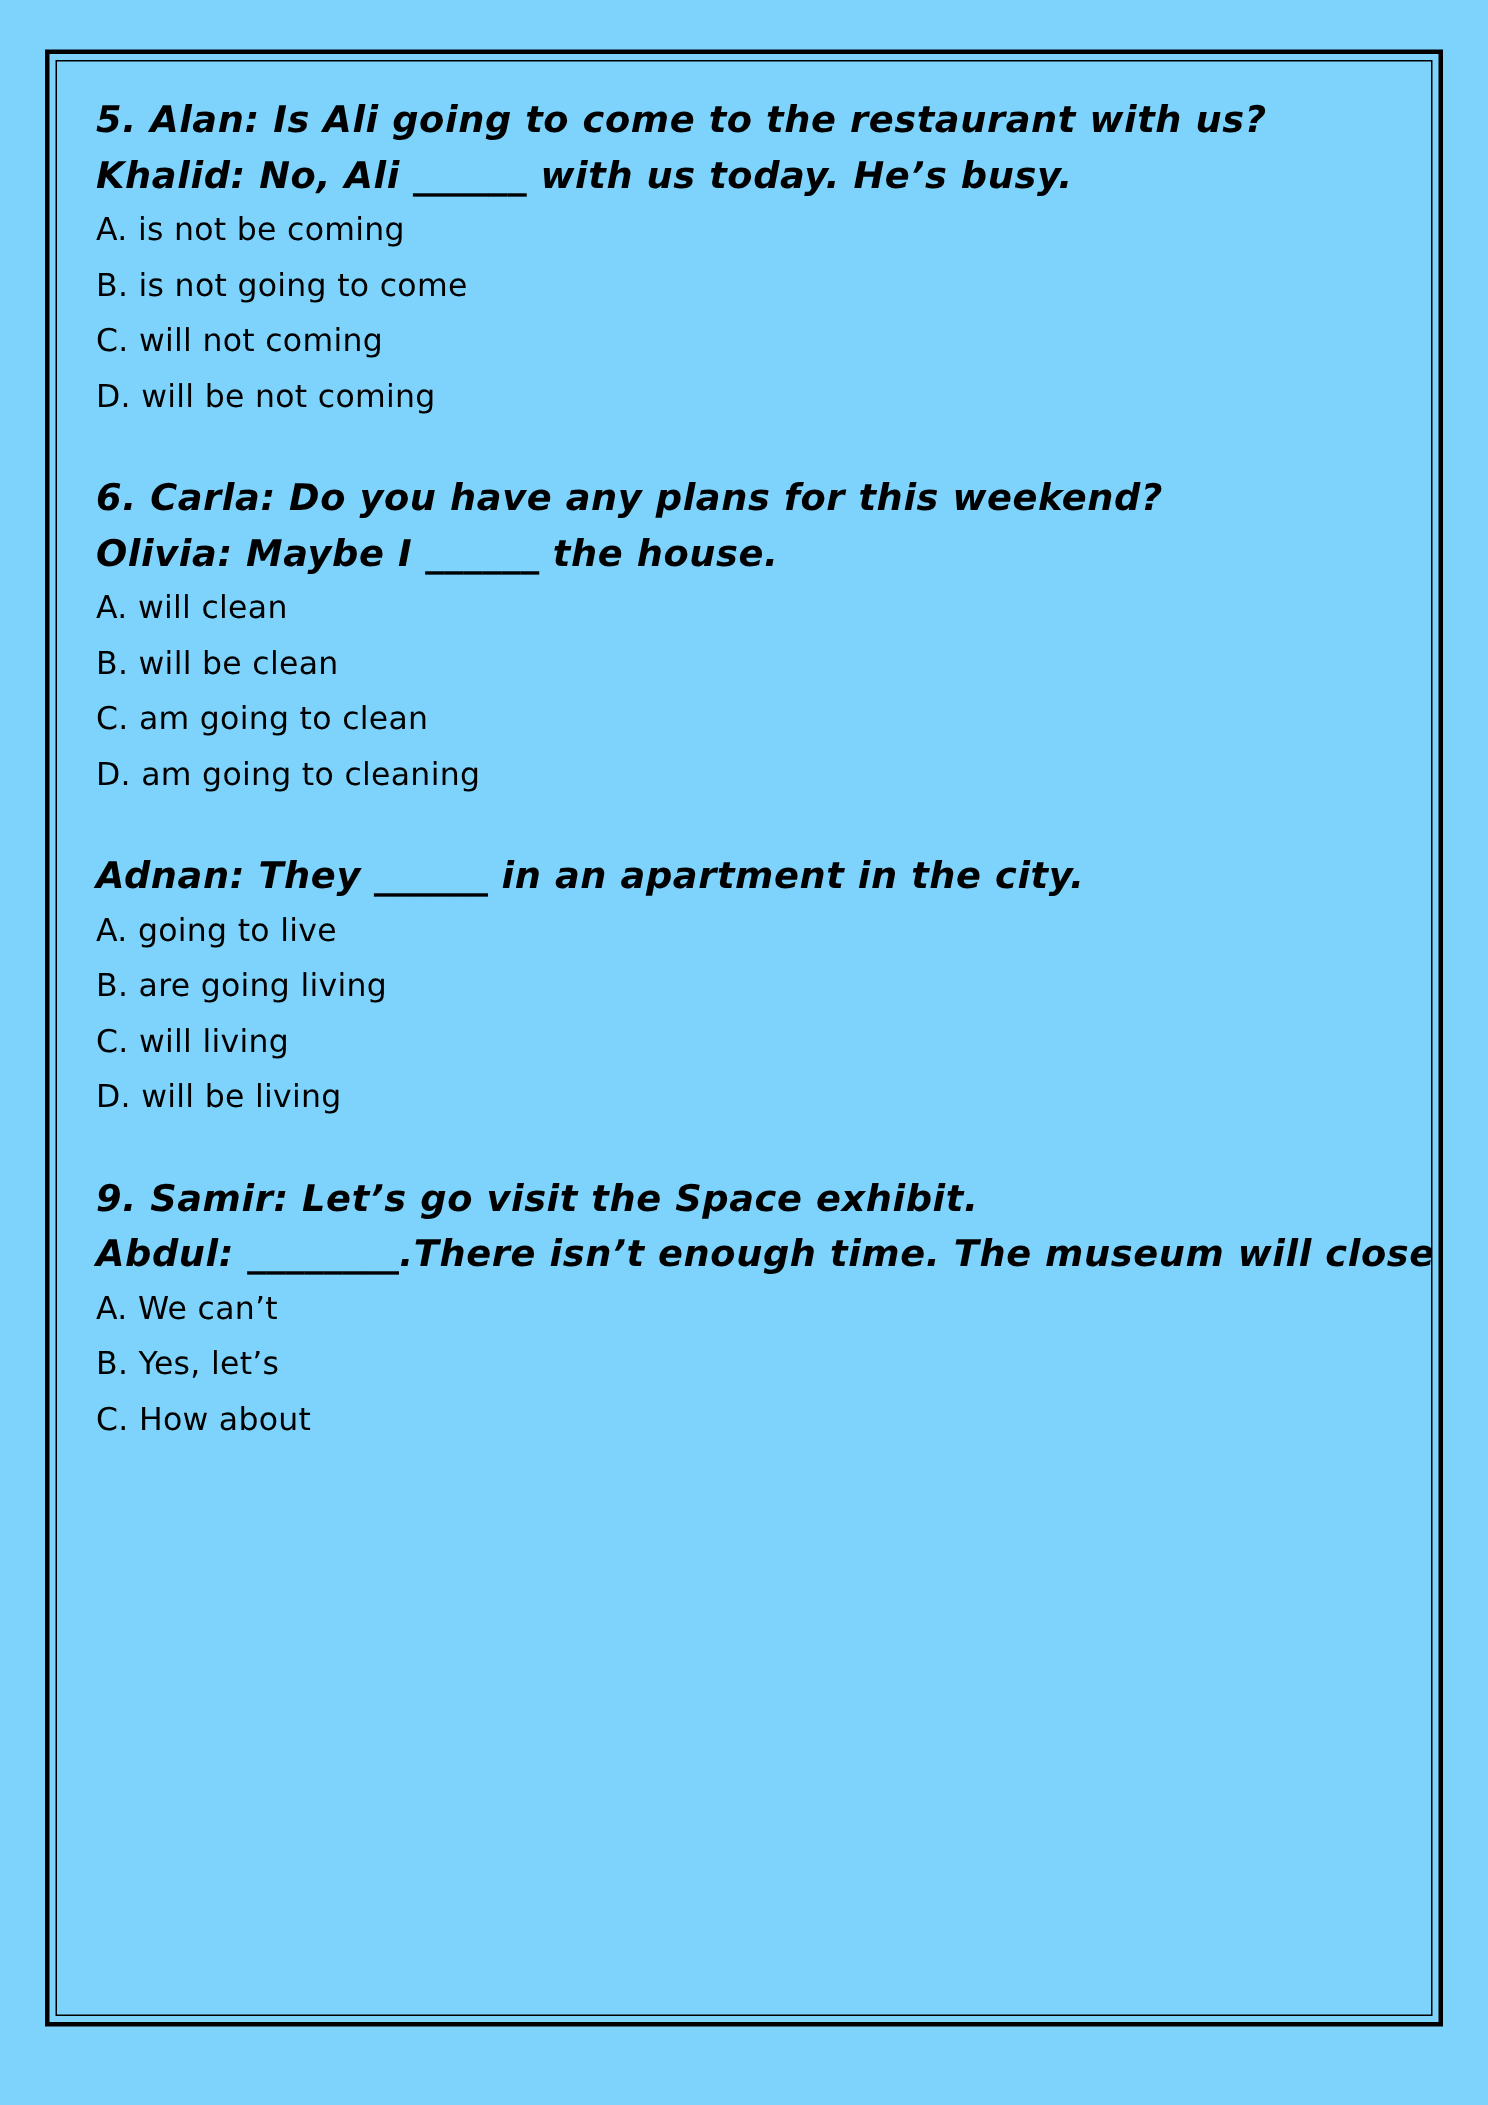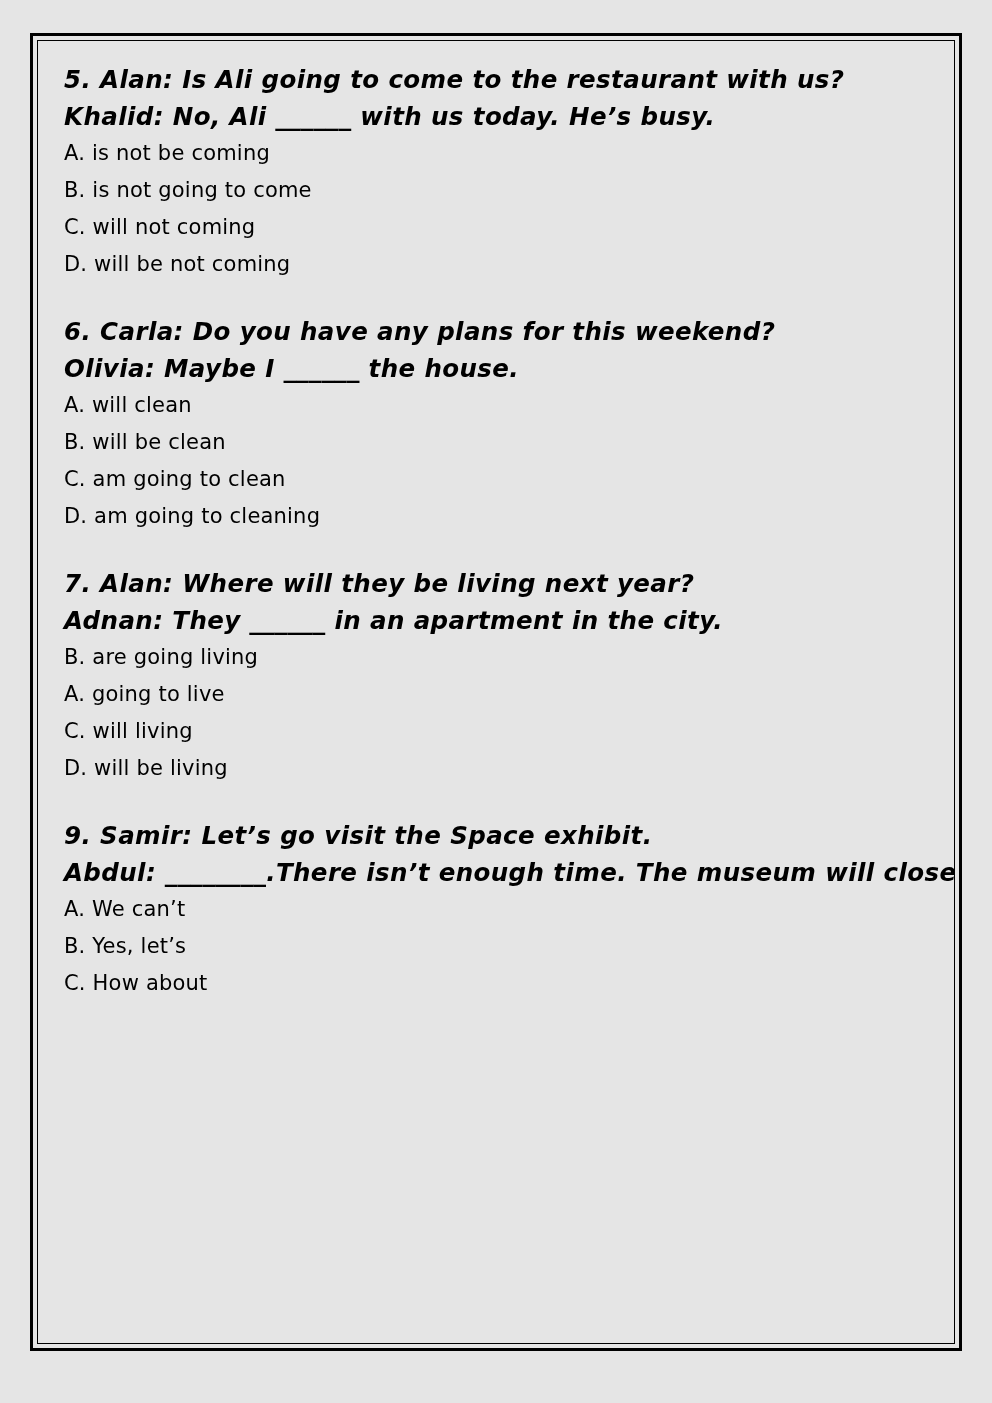--- a/index.html
+++ b/index.html
@@ -11,21 +11,21 @@
     width: 992px;
     height: 1403px;
     font-family: "DejaVu Sans", sans-serif;
     color: #000000;
   }
   .page {
     position: relative;
     width: 992px;
     height: 1403px;
     box-sizing: border-box;
-    background: #e5e5e5;
+    background: #7dd3fc;
   }
   
   .frame-outer {
     position: absolute;
     left: 30px;
     top: 33px;
     right: 30px;
     bottom: 52px;
     border: 3px solid #000;
     box-sizing: border-box;
@@ -85,24 +85,23 @@
         <div class="qblock">
           <div class="qline">6. Carla: Do you have any plans for this weekend?</div>
           <div class="qline">Olivia: Maybe I ______ the house.</div>
           <div class="opt">A. will clean</div>
           <div class="opt">B. will be clean</div>
           <div class="opt">C. am going to clean</div>
           <div class="opt">D. am going to cleaning</div>
         </div>
 
         <div class="qblock">
-          <div class="qline">7. Alan: Where will they be living next year?</div>
           <div class="qline">Adnan: They ______ in an apartment in the city.</div>
+          <div class="opt">A. going to live</div>
           <div class="opt">B. are going living</div>
-          <div class="opt">A. going to live</div>
           <div class="opt">C. will living</div>
           <div class="opt">D. will be living</div>
         </div>
 
 
         <div class="qblock">
           <div class="qline">9. Samir: Let’s go visit the Space exhibit.</div>
           <div class="qline">Abdul: ________.There isn’t enough time. The museum will close soon.</div>
           <div class="opt">A. We can’t</div>
           <div class="opt">B. Yes, let’s</div>

